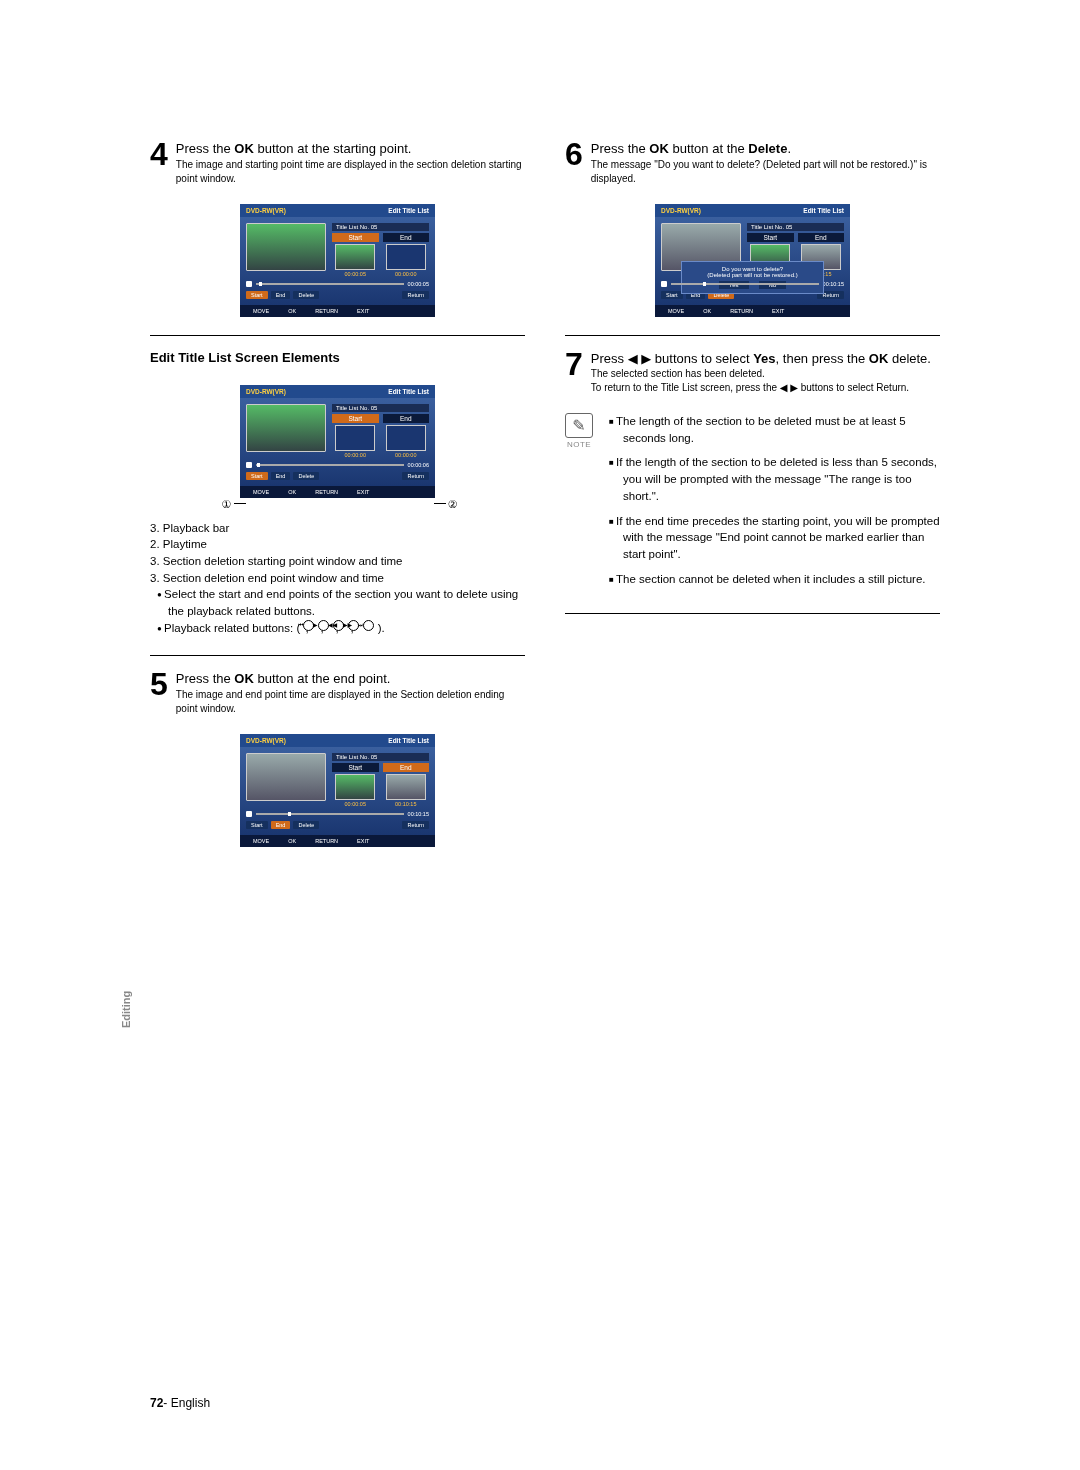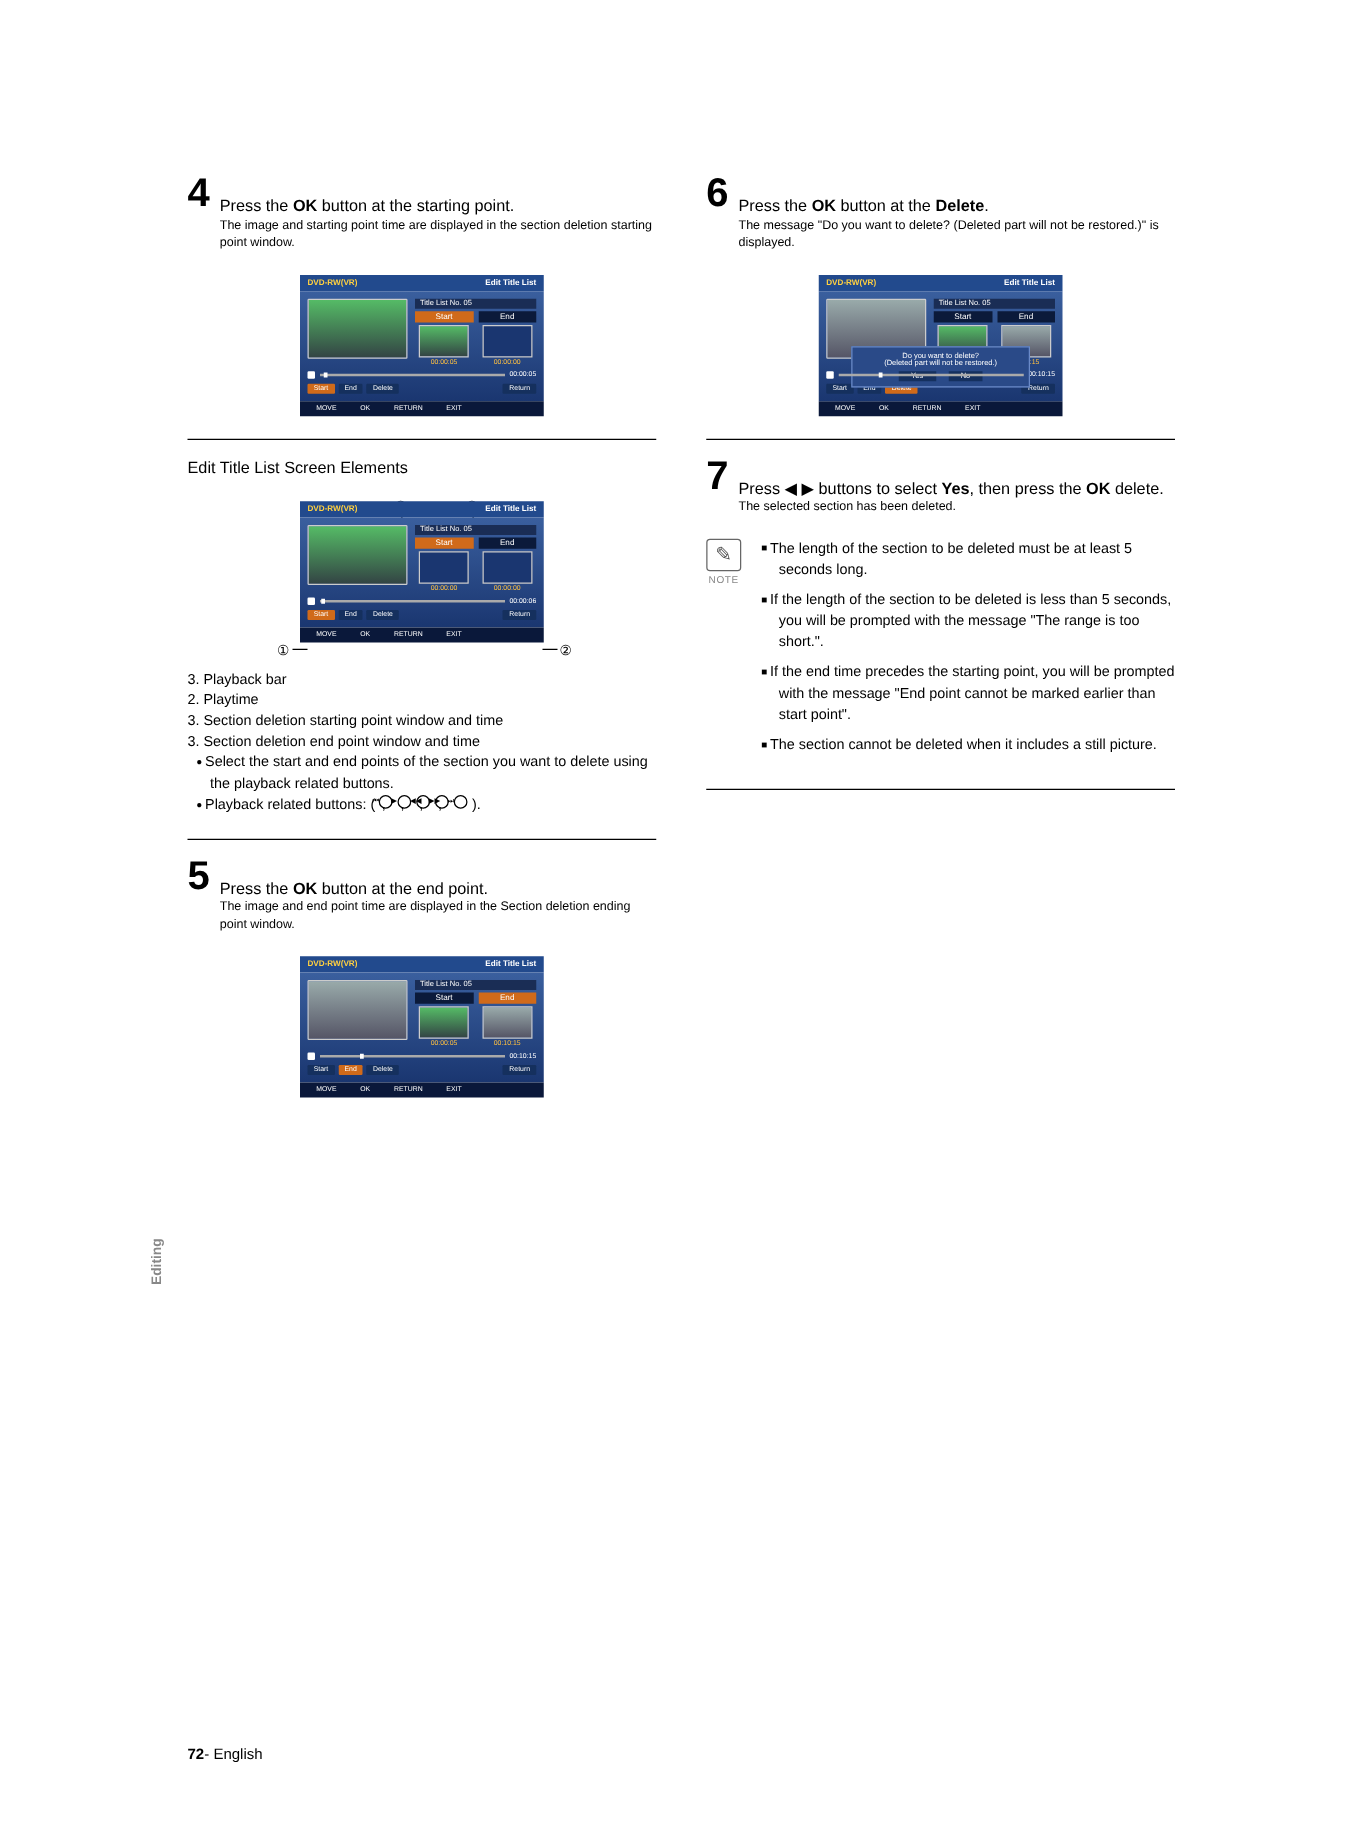--- a/index.html
+++ b/index.html
@@ -14,21 +14,21 @@
   .page {
     padding: 140px 140px 40px 150px;
     display: flex;
     gap: 40px;
   }
   .col { flex: 1; }
 
   
   .step-head { display: flex; align-items: flex-start; gap: 8px; margin-bottom: 6px; }
   .step-num { font-size: 32px; font-weight: bold; line-height: 0.9; }
-  .step-text { font-size: 13px; line-height: 1.35; margin-top: 16px; }
+  .step-text { font-size: 13px; line-height: 1.35; }
   .step-sub { font-size: 10px; line-height: 1.4; }
 
   
   .osd {
     width: 195px;
     margin: 18px auto 10px auto;
     font-size: 6.5px;
     color: #fff;
     position: relative;
   }
@@ -74,21 +74,21 @@
     position:absolute; top:44px; left:26px; right:26px;
     background:#2a4a88; border:1px solid #6a8ac8;
     padding:4px 6px; text-align:center; font-size:6px;
   }
   .dialog .dbtns { display:flex; justify-content:center; gap:10px; margin-top:3px; }
   .dialog .dbtn { background:#15305e; padding:1px 10px; }
 
   
   hr.rule { border:0; border-top:1px solid #000; margin: 18px 0 14px 0; }
 
-  .heading { font-size: 13px; font-weight: normal; margin: 6px 0 12px 0; }
+  .heading { font-size: 13px; font-weight: bold; margin: 6px 0 12px 0; }
 
   .callouts { position: relative; width: 240px; margin: 0 auto; }
   .co { position:absolute; font-size:11px; }
   .co-line { position:absolute; background:#000; }
   .co-3 { top:-2px; left:98px; }
   .co-4 { top:-2px; left:155px; }
   .co-1 { top:113px; left:4px; }
   .co-2 { top:113px; right:0; }
 
   .list > div { font-size:11.5px; line-height:1.45; }
@@ -380,20 +380,21 @@
         </div>
     </div>
 
     <hr class="rule">
 
     <div class="step-head">
       <div class="step-num">7</div>
       <div>
         <div class="step-text"><span>Press </span><span class="arrow">◀ ▶</span><span> buttons to select </span><b>Yes</b><span>, then press the </span><b>OK</b><span> delete.</span></div>
         <div class="step-sub">The selected section has been deleted.</div>
+        <div class="step-sub"><span>To return to the Title List screen, press the </span><span class="arrow">◀ ▶</span><span> buttons to select Return.</span></div>
       </div>
     </div>
 
     <div class="note-row">
       <div class="note-icon">
         <div class="sym">✎</div>
         <div class="lbl">NOTE</div>
       </div>
       <div class="note-list">
         <div class="sq">The length of the section to be deleted must be at least 5 seconds long.</div>

